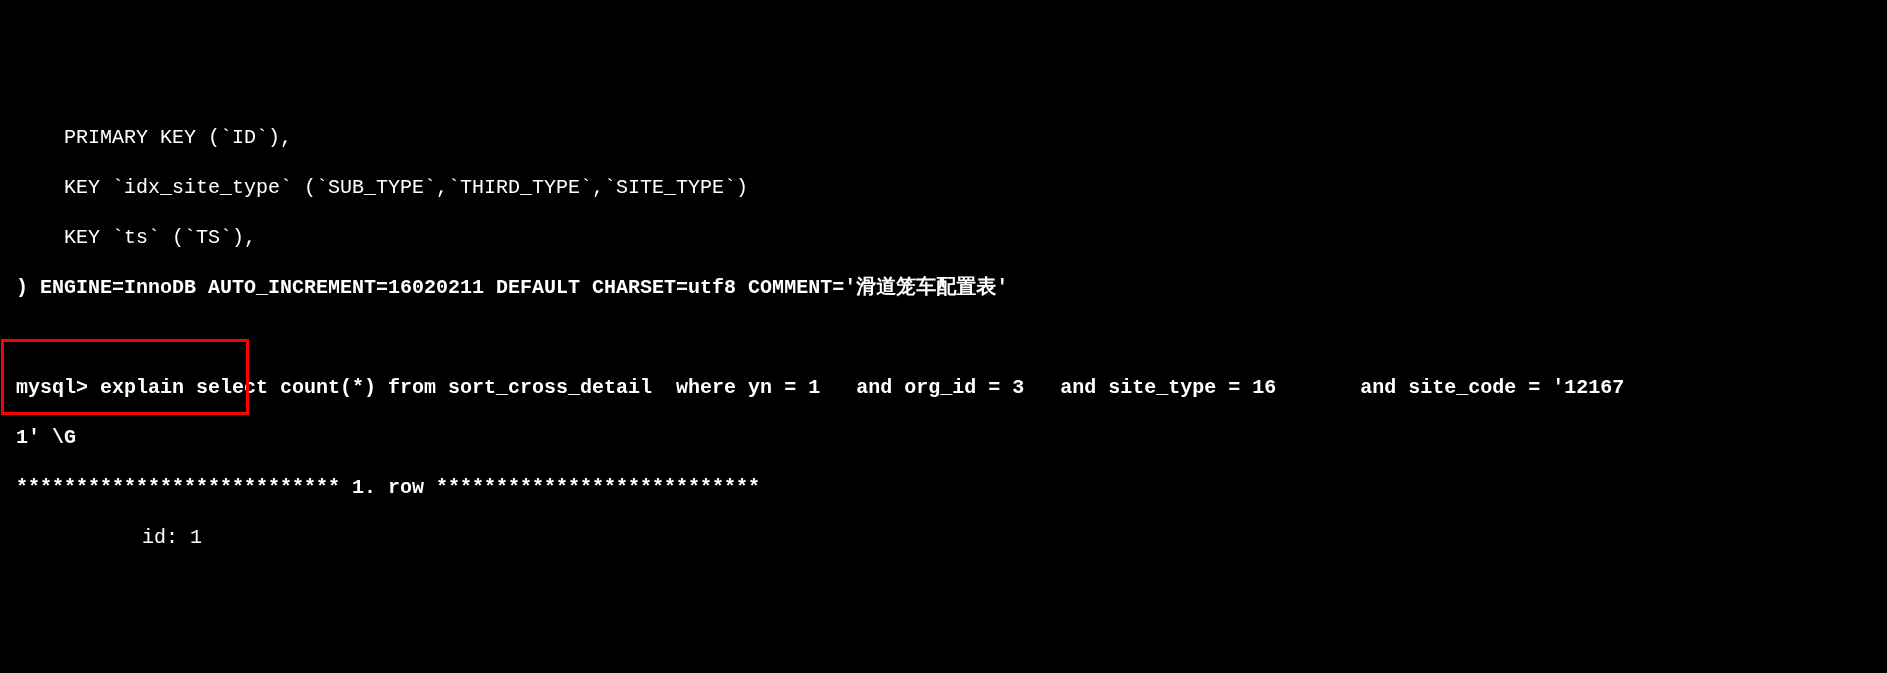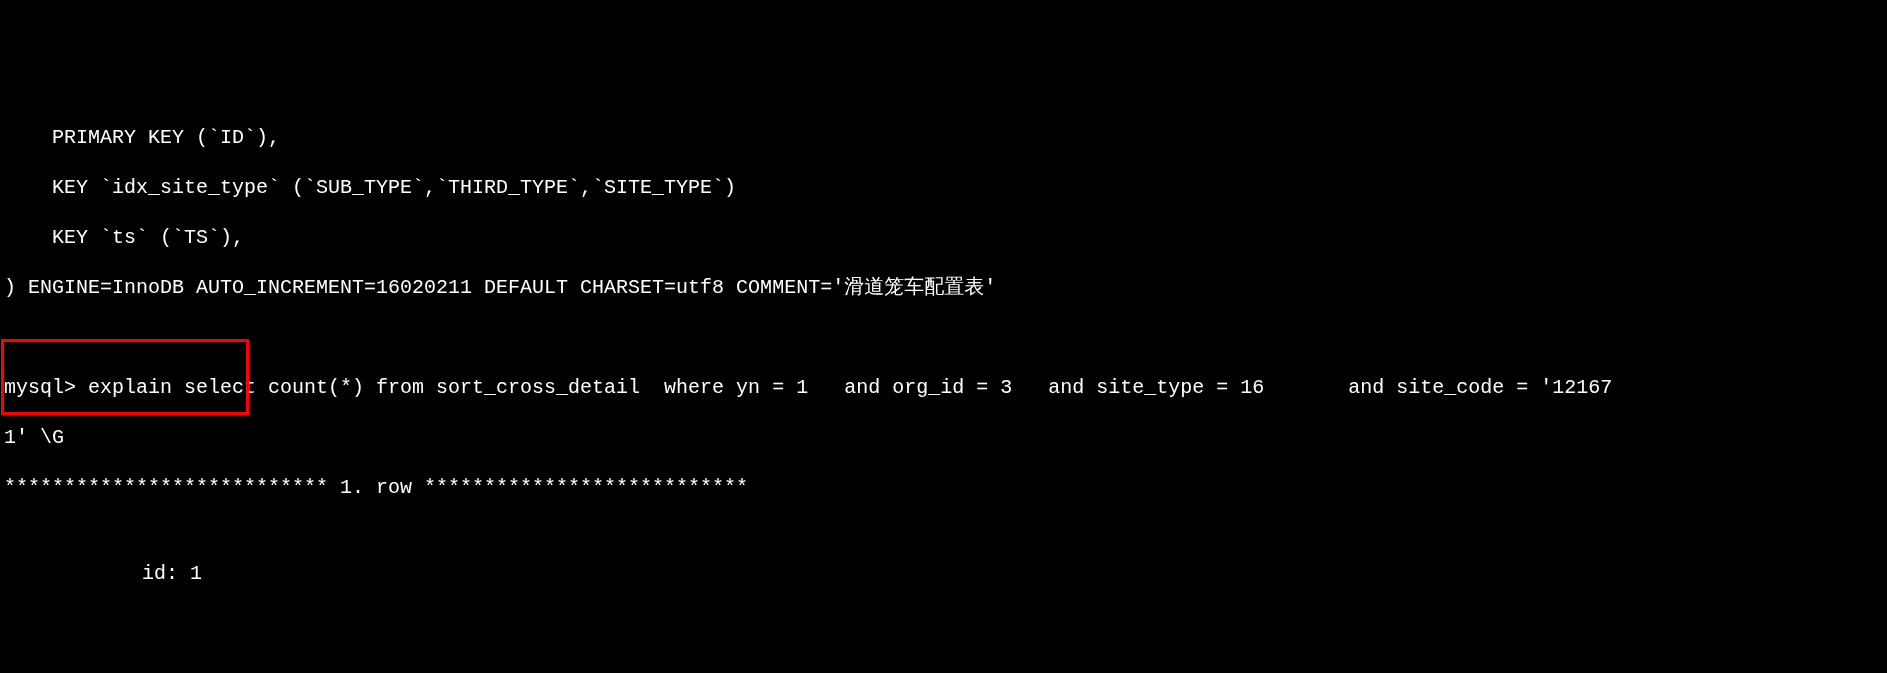--- a/index.html
+++ b/index.html
@@ -26,38 +26,39 @@
       border: 3px solid #ff0000;
       position: absolute;
       left: 1px;
       top: 339px;
       width: 248px;
       height: 76px;
       pointer-events: none;
     }
     .line {
       display: block;
+      margin-left: 12px;
     }
     .field-row {
       display: block;
-      margin-top: 36px;
     }
     .field-label {
       display: inline-block;
       width: 162px;
       text-align: right;
     }
     .field-value {
       display: inline;
     }
     .indent-sm {
       padding-left: 24px;
     }
     .no-indent {
       padding-left: 0;
+      font-weight: bold;
     }
   </style>
 </head>
 <body>
 
 
 
 <div class="terminal">
 <span class="line indent-sm">  PRIMARY KEY (`ID`),</span>
 <span class="line indent-sm">  KEY `idx_site_type` (`SUB_TYPE`,`THIRD_TYPE`,`SITE_TYPE`)</span>

